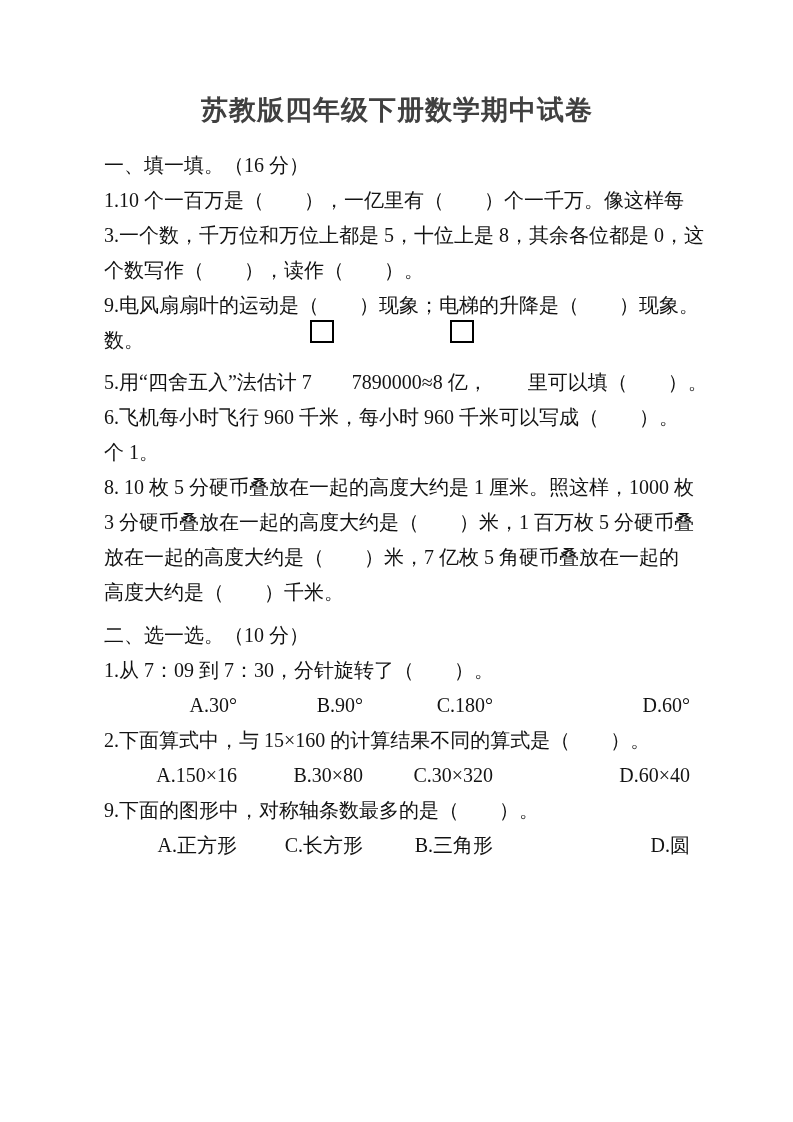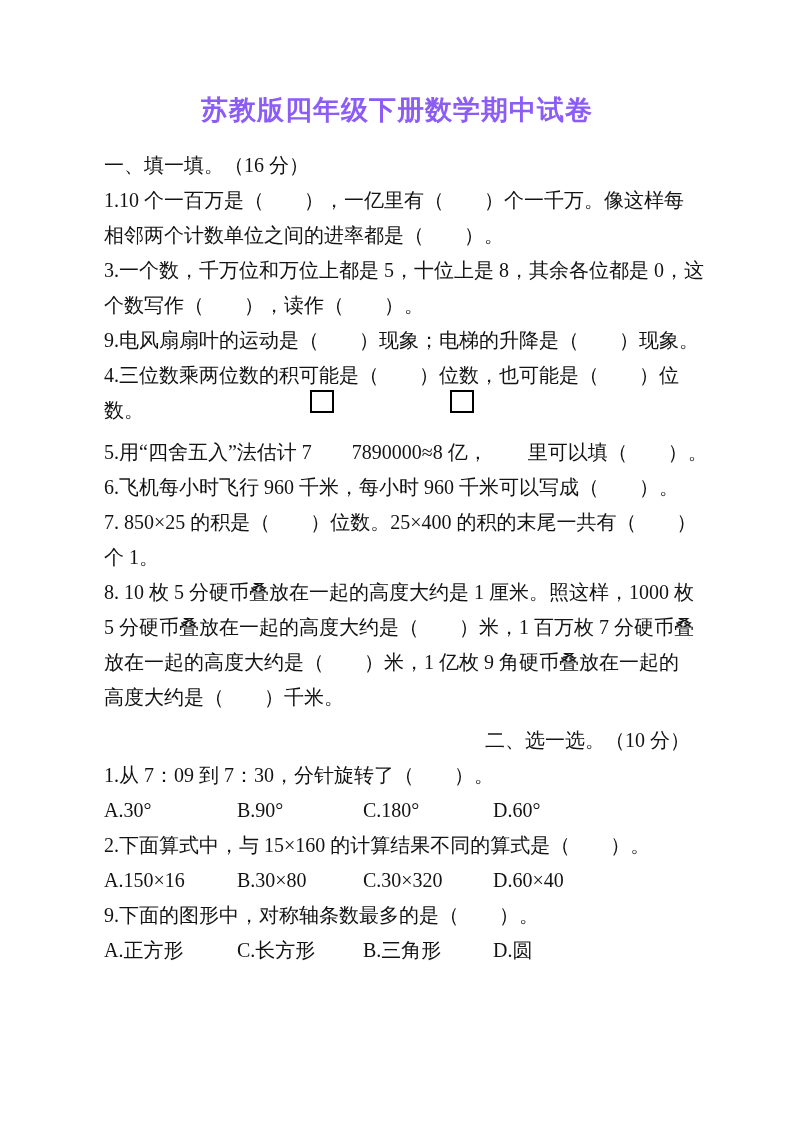--- a/index.html
+++ b/index.html
@@ -42,58 +42,56 @@
     position: absolute;
     top: -3px;
     width: 24px;
     height: 23px;
     border: 2px solid #000000;
     box-sizing: border-box;
     background: #ffffff;
   }
   .answer-box.pos-1 { left: 206px; }
   .answer-box.pos-2 { left: 346px; }
-  .section-heading-2 { margin-top: 8px; text-align: right; }
+  .section-heading-2 { margin-top: 8px; }
   .options {
     display: grid;
     grid-template-columns: 133px 126px 130px auto;
     height: 35px;
     line-height: 35px;
     white-space: nowrap;
+    text-align: right;
   }
 </style>
 </head>
 <body>
 
 <div class="page">
 
-  <h1 class="title" style="color: #8b5cf6;">苏教版四年级下册数学期中试卷</h1>
+  <h1 class="title" style="color: #404040;">苏教版四年级下册数学期中试卷</h1>
 
   <div class="line">一、填一填。（16 分）</div>
 
   <div class="line">1.10 个一百万是（　　），一亿里有（　　）个一千万。像这样每</div>
-  <div class="line">相邻两个计数单位之间的进率都是（　　）。</div>
   <div class="line">3.一个数，千万位和万位上都是 5，十位上是 8，其余各位都是 0，这</div>
   <div class="line">个数写作（　　），读作（　　）。</div>
   <div class="line">9.电风扇扇叶的运动是（　　）现象；电梯的升降是（　　）现象。</div>
-  <div class="line">4.三位数乘两位数的积可能是（　　）位数，也可能是（　　）位</div>
 
   <div class="squares-row">
     <span>数。</span>
     <span class="answer-box pos-1"></span>
     <span class="answer-box pos-2"></span>
   </div>
 
   <div class="line">5.用“四舍五入”法估计 7　　7890000≈8 亿，　　里可以填（　　）。</div>
   <div class="line">6.飞机每小时飞行 960 千米，每小时 960 千米可以写成（　　）。</div>
-  <div class="line">7. 850×25 的积是（　　）位数。25×400 的积的末尾一共有（　　）</div>
   <div class="line">个 1。</div>
   <div class="line">8. 10 枚 5 分硬币叠放在一起的高度大约是 1 厘米。照这样，1000 枚</div>
-  <div class="line">5 分硬币叠放在一起的高度大约是（　　）米，1 百万枚 7 分硬币叠</div>
-  <div class="line">放在一起的高度大约是（　　）米，1 亿枚 9 角硬币叠放在一起的</div>
+  <div class="line">3 分硬币叠放在一起的高度大约是（　　）米，1 百万枚 5 分硬币叠</div>
+  <div class="line">放在一起的高度大约是（　　）米，7 亿枚 5 角硬币叠放在一起的</div>
   <div class="line">高度大约是（　　）千米。</div>
 
   <div class="line section-heading-2">二、选一选。（10 分）</div>
 
   <div class="line">1.从 7：09 到 7：30，分针旋转了（　　）。</div>
   <div class="options">
     <span>A.30°</span>
     <span>B.90°</span>
     <span>C.180°</span>
     <span>D.60°</span>

